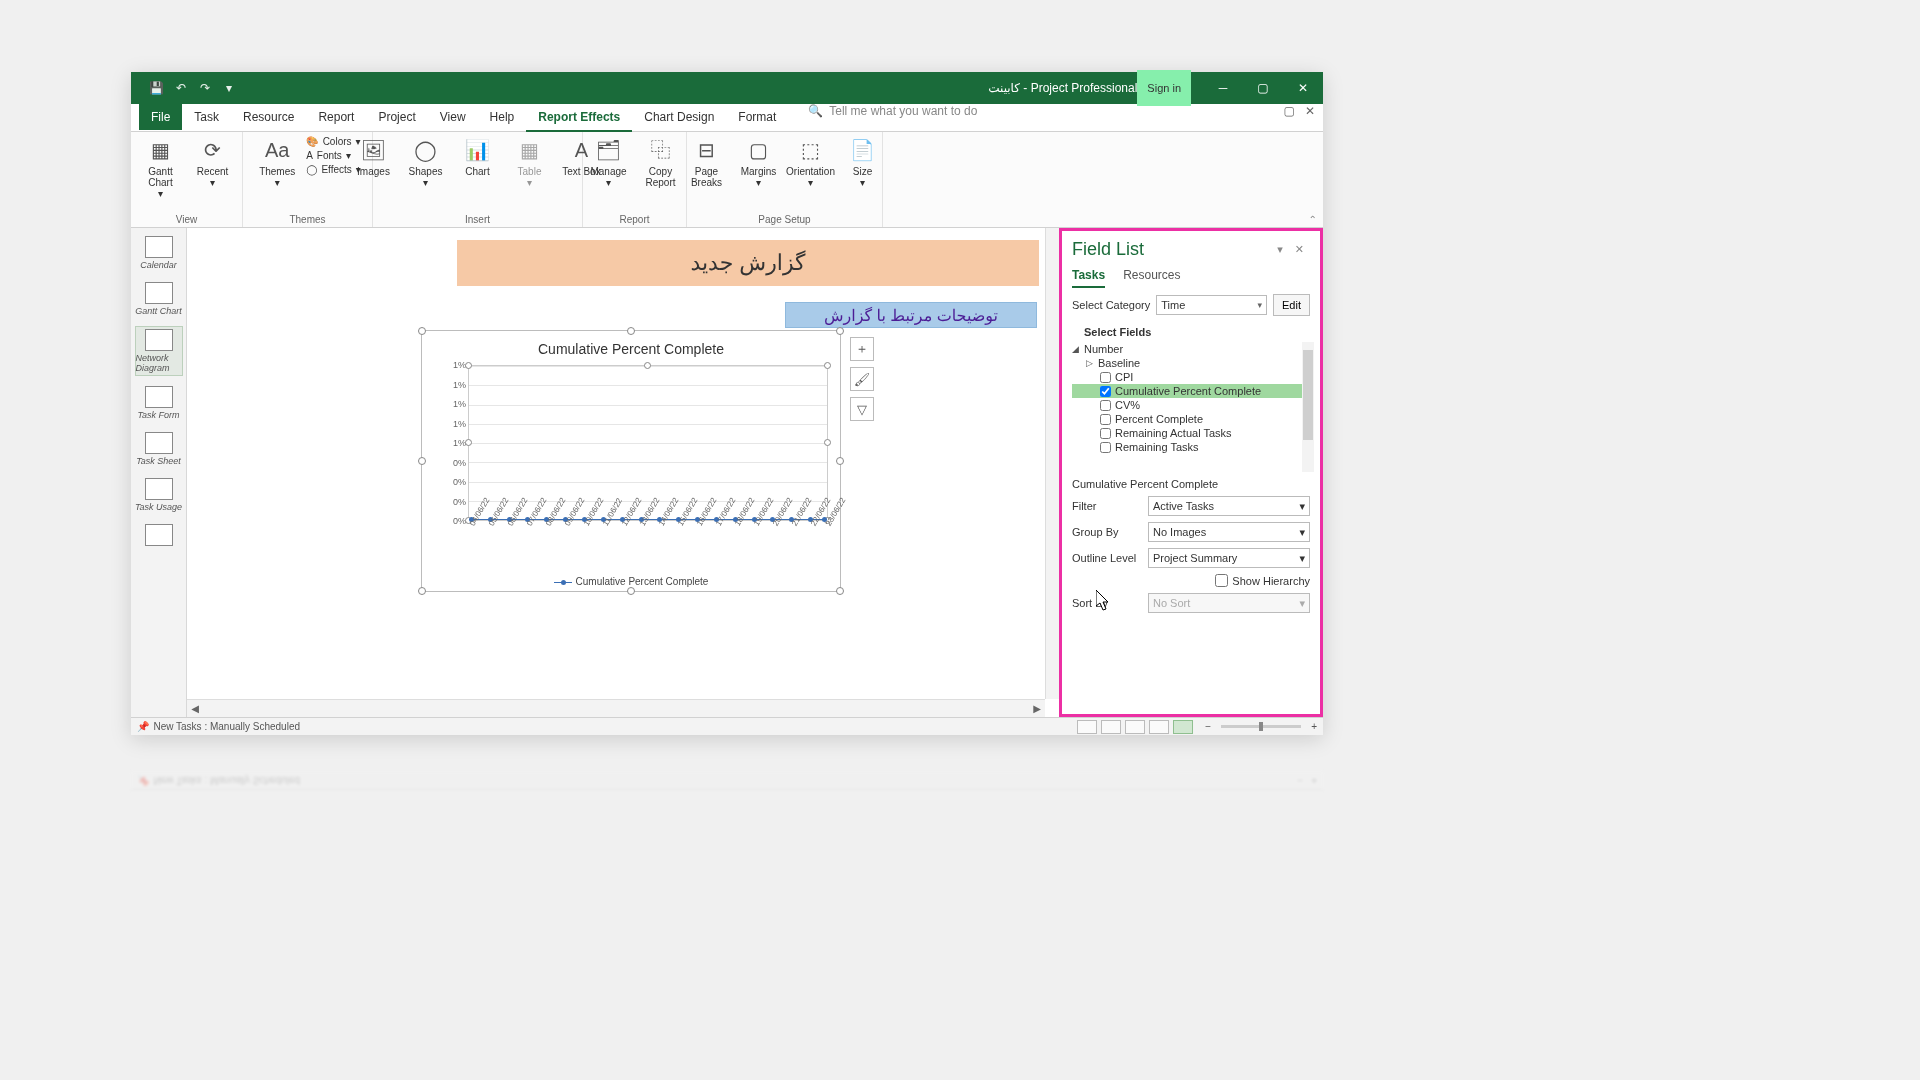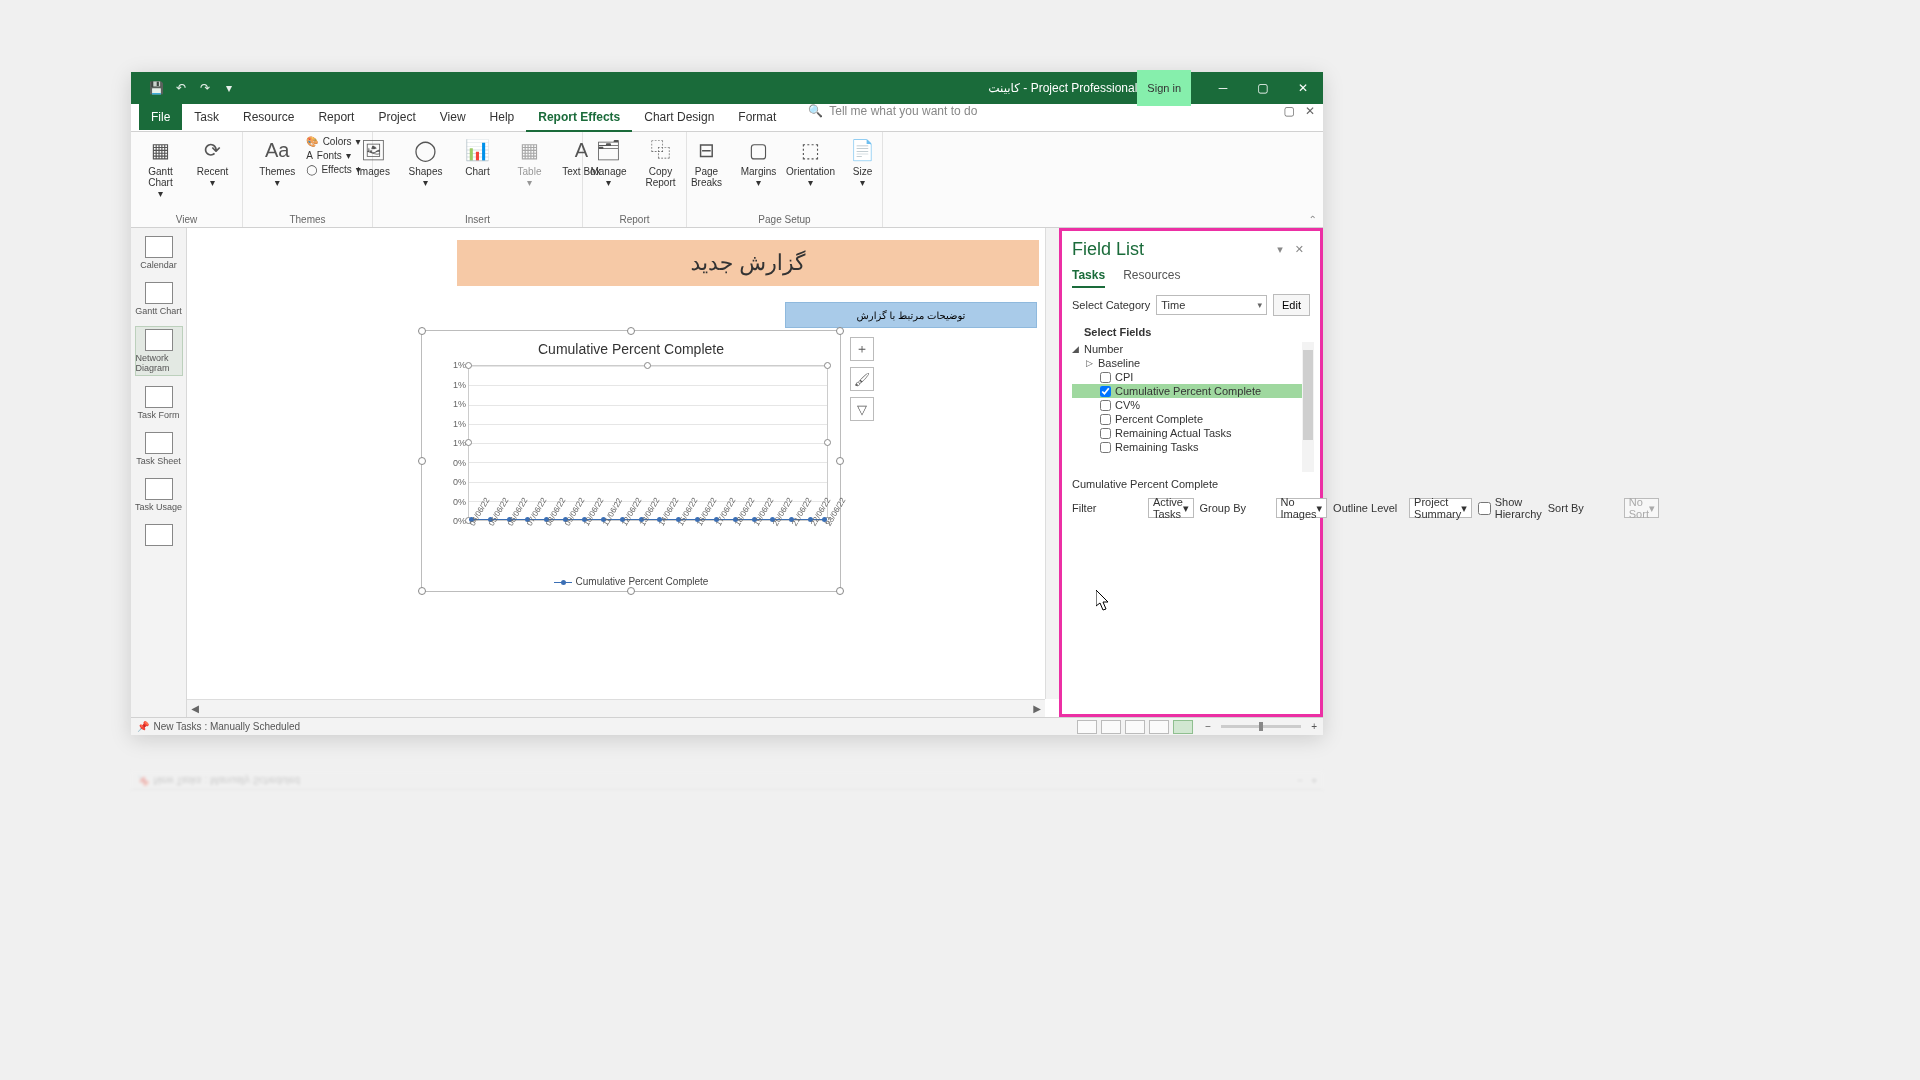--- a/index.html
+++ b/index.html
@@ -28,29 +28,29 @@
   .group .label { font-size: 10px; color: #666; }
   .bigbtn { display: flex; flex-direction: column; align-items: center; justify-content: flex-start; gap: 2px; width: 46px; }
   .bigbtn .ic { width: 28px; height: 28px; display: flex; align-items: center; justify-content: center; font-size: 20px; color: #555; }
   .bigbtn .lbl { font-size: 10px; text-align: center; line-height: 11px; }
   .smallcol { display: flex; flex-direction: column; gap: 3px; font-size: 10px; }
   .smallcol .row { display: flex; align-items: center; gap: 4px; }
   .collapse-rib { position: absolute; right: 6px; bottom: 2px; font-size: 10px; color: #888; }
   
   .body { position: absolute; top: 156px; bottom: 18px; left: 0; right: 0; display: flex; }
   .sidebar { width: 56px; background: #f3f3f3; border-right: 1px solid #d8d8d8; display: flex; flex-direction: column; align-items: center; padding-top: 6px; gap: 8px; }
-  .sidebar .sbtn { width: 48px; display: flex; flex-direction: column; align-items: center; font-size: 9px; color: #555; gap: 2px; padding: 2px 0; }
+  .sidebar .sbtn { width: 48px; display: flex; flex-direction: column; align-items: center; font-size: 9px; color: #555; gap: 2px; padding: 2px 0; font-style: italic; }
   .sidebar .sbtn.active { background: #e3e9e3; border: 1px solid #bcd0bc; }
   .sidebar .sic { width: 28px; height: 22px; border: 1px solid #888; background: #fff; position: relative; }
   .canvas { flex: 1; background: #fff; position: relative; overflow: hidden; }
   .canvas .vscroll { position: absolute; right: 0; top: 0; bottom: 18px; width: 14px; background: #f3f3f3; border-left: 1px solid #ddd; }
   .canvas .hscroll { position: absolute; left: 0; right: 14px; bottom: 0; height: 18px; background: #f3f3f3; border-top: 1px solid #ddd; display: flex; align-items: center; }
   .hscroll .arrow { width: 16px; text-align: center; font-size: 10px; color: #666; }
   .report-title { position: absolute; left: 270px; top: 12px; width: 582px; height: 46px; background: #f6c9a6; display: flex; align-items: center; justify-content: center; font-size: 22px; color: #333; direction: rtl; }
-  .report-sub { position: absolute; left: 598px; top: 74px; width: 252px; height: 26px; background: #a9cbe9; border: 1px solid #8fb9dd; display: flex; align-items: center; justify-content: center; font-size: 10px; color: #000000; direction: rtl; }
+  .report-sub { position: absolute; left: 598px; top: 74px; width: 252px; height: 26px; background: #a9cbe9; border: 1px solid #8fb9dd; display: flex; align-items: center; justify-content: center; font-size: 16px; color: #4c1d95; direction: rtl; }
   .chartbox { position: absolute; left: 234px; top: 102px; width: 420px; height: 262px; border: 1px solid #bcbcbc; background: #fff; }
   .chartbox .handle { position: absolute; width: 8px; height: 8px; border: 1px solid #888; background: #fff; border-radius: 50%; }
   .chartbox .side-icons { position: absolute; right: -34px; top: 6px; display: flex; flex-direction: column; gap: 6px; }
   .chartbox .sidei { width: 24px; height: 24px; border: 1px solid #bbb; background: #fff; display: flex; align-items: center; justify-content: center; font-size: 13px; color: #555; }
   .chart-title { text-align: center; font-size: 14px; color: #333; margin: 10px 0 4px; }
   .plot { position: absolute; left: 46px; top: 34px; right: 12px; bottom: 70px; border: .5px solid #ccc; }
   .plot .grid { position: absolute; left: 0; right: 0; border-top: .5px solid #e6e6e6; }
   .plot .phandle { position: absolute; width: 7px; height: 7px; border: 1px solid #888; background: #fff; border-radius: 50%; }
   .yticks { position: absolute; left: 26px; top: 34px; bottom: 70px; width: 18px; font-size: 9px; color: #666; }
   .yticks span { position: absolute; right: 0; transform: translateY(-50%); }
@@ -80,21 +80,21 @@
   .tree .sc .th { position: absolute; left: 1px; right: 1px; top: 8px; height: 90px; background: #cfcfcf; }
   .tree ul { list-style: none; }
   .tree li { padding: 1px 0 1px 4px; display: flex; align-items: center; gap: 4px; font-size: 11px; }
   .tree li.l1 { padding-left: 0; font-weight: normal; }
   .tree li.l2 { padding-left: 14px; }
   .tree li.l3 { padding-left: 28px; }
   .tree li.sel { background: #9fd89f; }
   .tree .exp { width: 8px; font-size: 9px; color: #555; }
   .tree input[type=checkbox] { width: 11px; height: 11px; }
   .selected-field { padding: 2px 10px 6px; font-size: 11px; color: #333; }
-  .fl-opts { padding: 0 10px; display: flex; gap: 6px; }
+  .fl-opts { padding: 0 10px; display: flex; flex-direction: column; gap: 6px; }
   .fl-opts .r { display: flex; align-items: center; gap: 6px; }
   .fl-opts .r label { width: 70px; font-size: 11px; }
   .fl-opts .r .sel { flex: 1; border: 1px solid #bbb; height: 20px; font-size: 11px; padding: 0 4px; display: flex; align-items: center; justify-content: space-between; background: #fff; }
   .fl-opts .r .sel.disabled { color: #aaa; background: #f7f7f7; }
   .fl-opts .chk { display: flex; align-items: center; justify-content: flex-end; gap: 4px; font-size: 11px; }
   
   .statusbar { position: absolute; left: 0; right: 0; bottom: 0; height: 18px; background: #f3f3f3; border-top: 1px solid #d1d1d1; display: flex; align-items: center; font-size: 10px; color: #555; padding: 0 6px; }
   .statusbar .views { margin-left: auto; display: flex; gap: 4px; align-items: center; }
   .statusbar .vbtn { width: 20px; height: 14px; border: 1px solid #bbb; background: #fafafa; }
   .statusbar .vbtn.active { background: #d1e7d1; border-color: #8fbf8f; }

